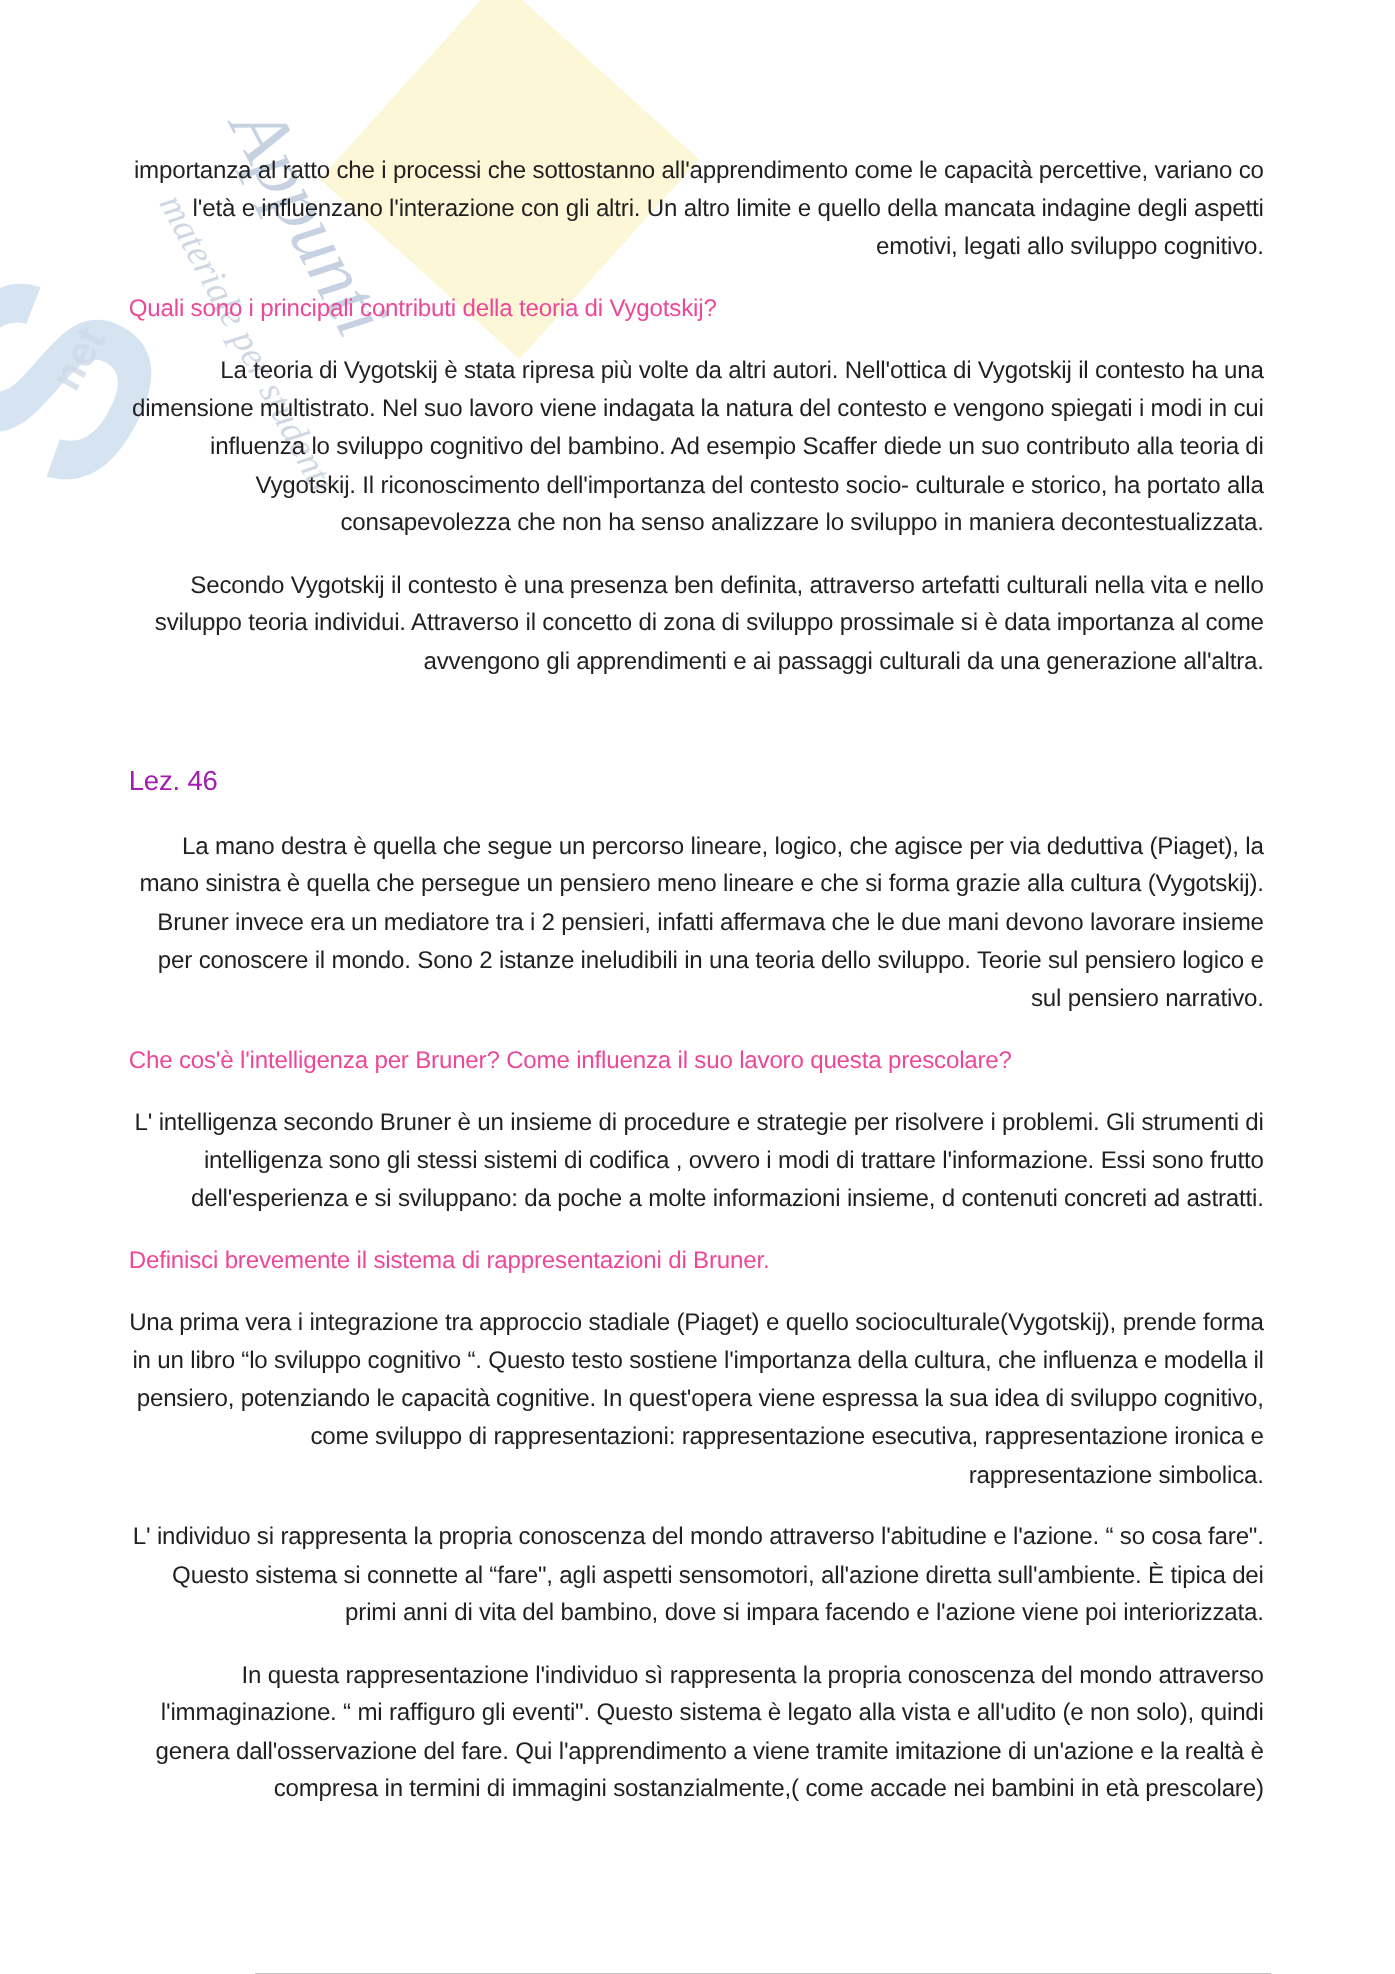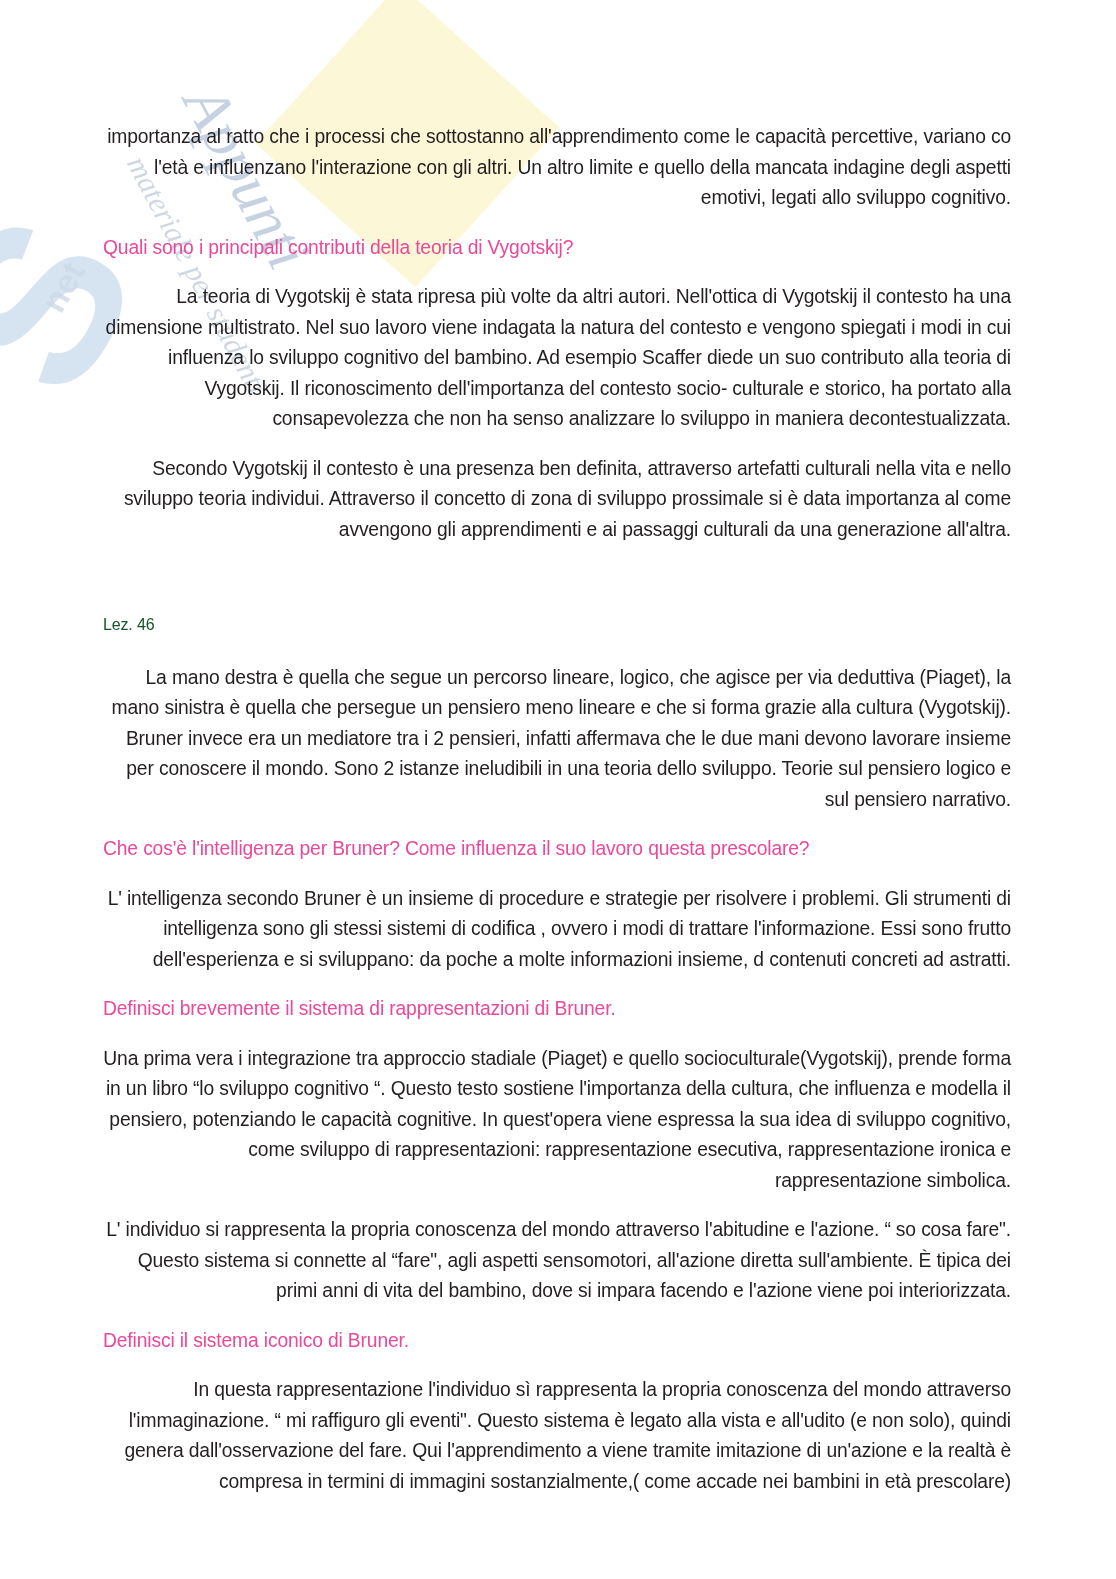--- a/index.html
+++ b/index.html
@@ -112,23 +112,23 @@
   p.q {
     margin: 0 0 19px 0;
     font-size: 19.3px;
     line-height: 30.5px;
     color: #ec4899;
     text-align: left;
     letter-spacing: -0.15px;
   }
   p.lez {
     margin: 0 0 22px 0;
-    font-size: 16px;
+    font-size: 22px;
     line-height: 30.5px;
-    color: #14532d;
+    color: #a21caf;
     letter-spacing: -0.15px;
   }
   .gap-big { height: 46px; }
 </style>
 </head>
 <body>
 
 <div class="page">
 
   <div class="watermark">
@@ -160,18 +160,17 @@
 
     <p class="para">L' intelligenza secondo Bruner è  un insieme di procedure e strategie per risolvere i problemi. Gli strumenti di intelligenza sono gli stessi sistemi di codifica , ovvero i modi di trattare l'informazione. Essi sono frutto dell'esperienza e si sviluppano: da poche a molte informazioni insieme, d contenuti concreti ad astratti.</p>
 
     <p class="q">Definisci brevemente il sistema di rappresentazioni di Bruner.</p>
 
     <p class="para">Una prima vera i integrazione tra approccio stadiale (Piaget) e quello socioculturale(Vygotskij), prende forma in un libro  “lo sviluppo cognitivo “. Questo testo sostiene l'importanza della cultura,  che influenza e modella il pensiero,  potenziando le capacità cognitive.  In quest'opera viene espressa la sua idea di sviluppo cognitivo,  come sviluppo di rappresentazioni: rappresentazione esecutiva, rappresentazione ironica e rappresentazione  simbolica.</p>
 
 
     <p class="para">L' individuo si rappresenta la propria conoscenza del mondo attraverso l'abitudine e l'azione. “ so cosa fare". Questo sistema si connette al “fare", agli aspetti sensomotori, all'azione diretta sull'ambiente. È tipica dei primi anni di vita del bambino, dove si impara facendo e l'azione viene poi interiorizzata.</p>
 
-    <p class="q">Definisci il sistema iconico di Bruner.</p>
 
     <p class="para">In questa rappresentazione l'individuo sì rappresenta la propria conoscenza del mondo attraverso l'immaginazione. “ mi raffiguro gli eventi". Questo sistema è  legato alla vista e all'udito (e non solo), quindi genera dall'osservazione del fare. Qui l'apprendimento a viene tramite imitazione di un'azione e la realtà è compresa in termini di immagini sostanzialmente,( come accade nei bambini in età prescolare)</p>
 
   </div>
 </div>
 
 </body></html>

